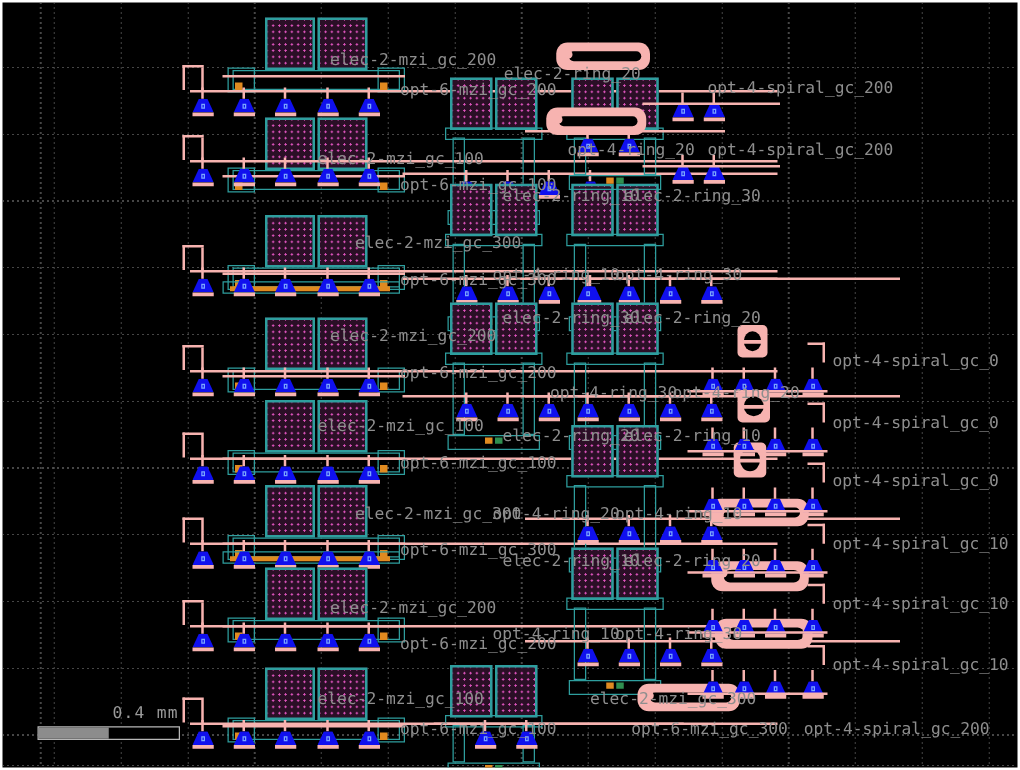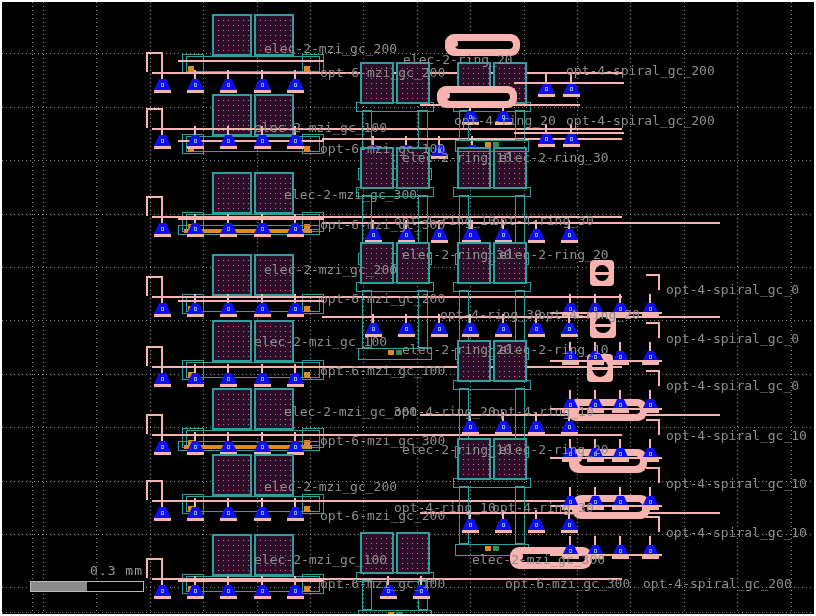--- a/index.html
+++ b/index.html
@@ -950,18 +950,18 @@
       <div class="lbl" style="left: 392px; top: 499px;">opt-4-ring_10</div>
       <div class="lbl" style="left: 490px; top: 499px;">opt-4-ring_30</div>
       <div class="lbl" style="left: 664px; top: 524px;">opt-4-spiral_gc_10</div>
       <div class="lbl" style="left: 252px; top: 551px;">elec-2-mzi_gc_100</div>
       <div class="lbl" style="left: 470px; top: 551px;">elec-2-mzi_gc_300</div>
       <div class="lbl" style="left: 318px; top: 575px;">opt-6-mzi_gc_100</div>
       <div class="lbl" style="left: 503px; top: 575px;">opt-6-mzi_gc_300</div>
       <div class="lbl" style="left: 641px; top: 575px;">opt-4-spiral_gc_200</div>
     </div>
 
-  <div id="scaletext">0.3  mm</div>
+  <div id="scaletext">0.4  mm</div>
   <div id="scalebar">
     <div class="fill"></div>
   </div>
 
 </div>
 
 </body></html>

